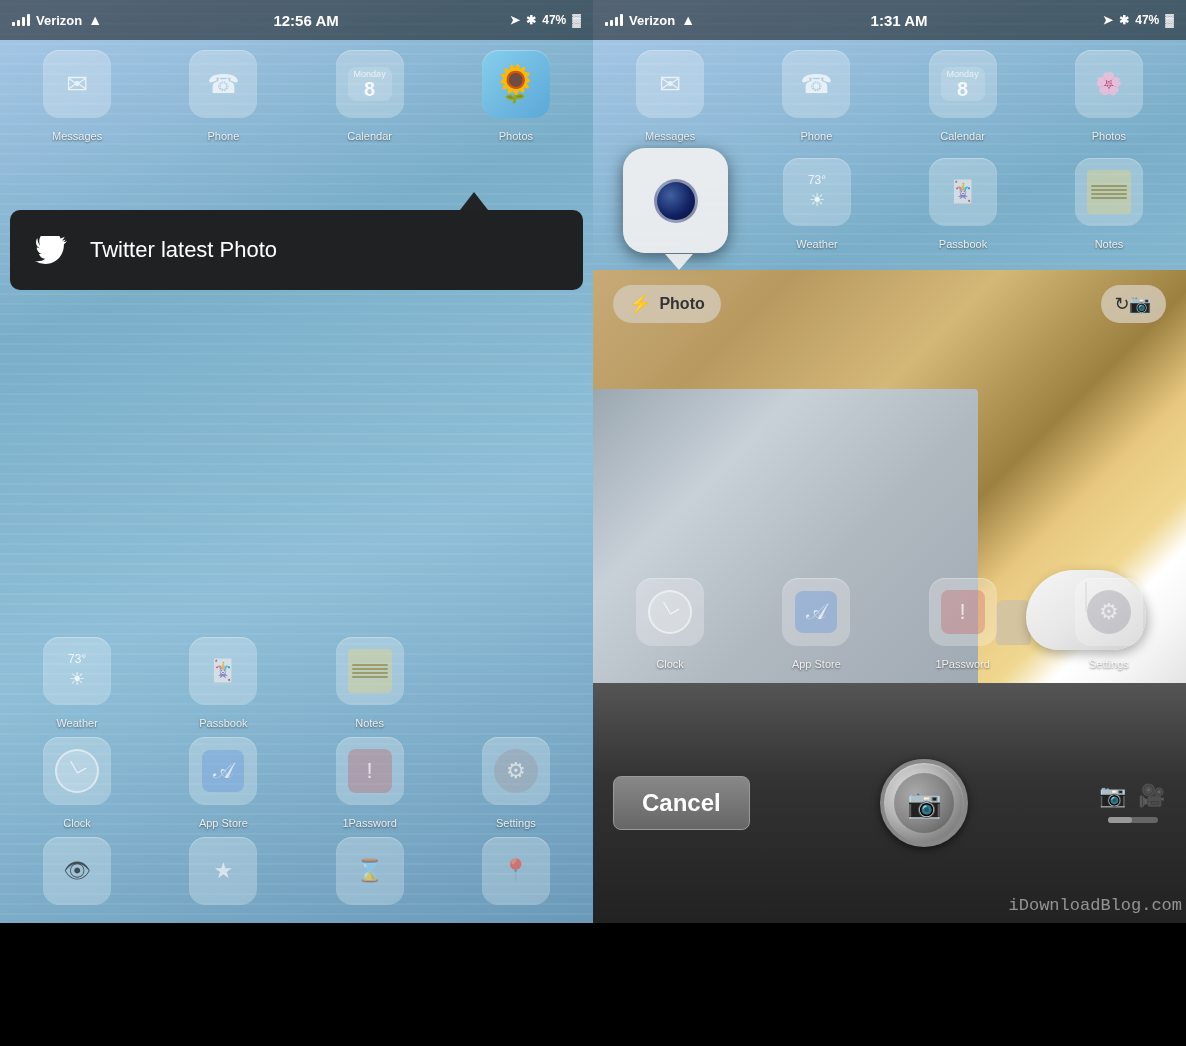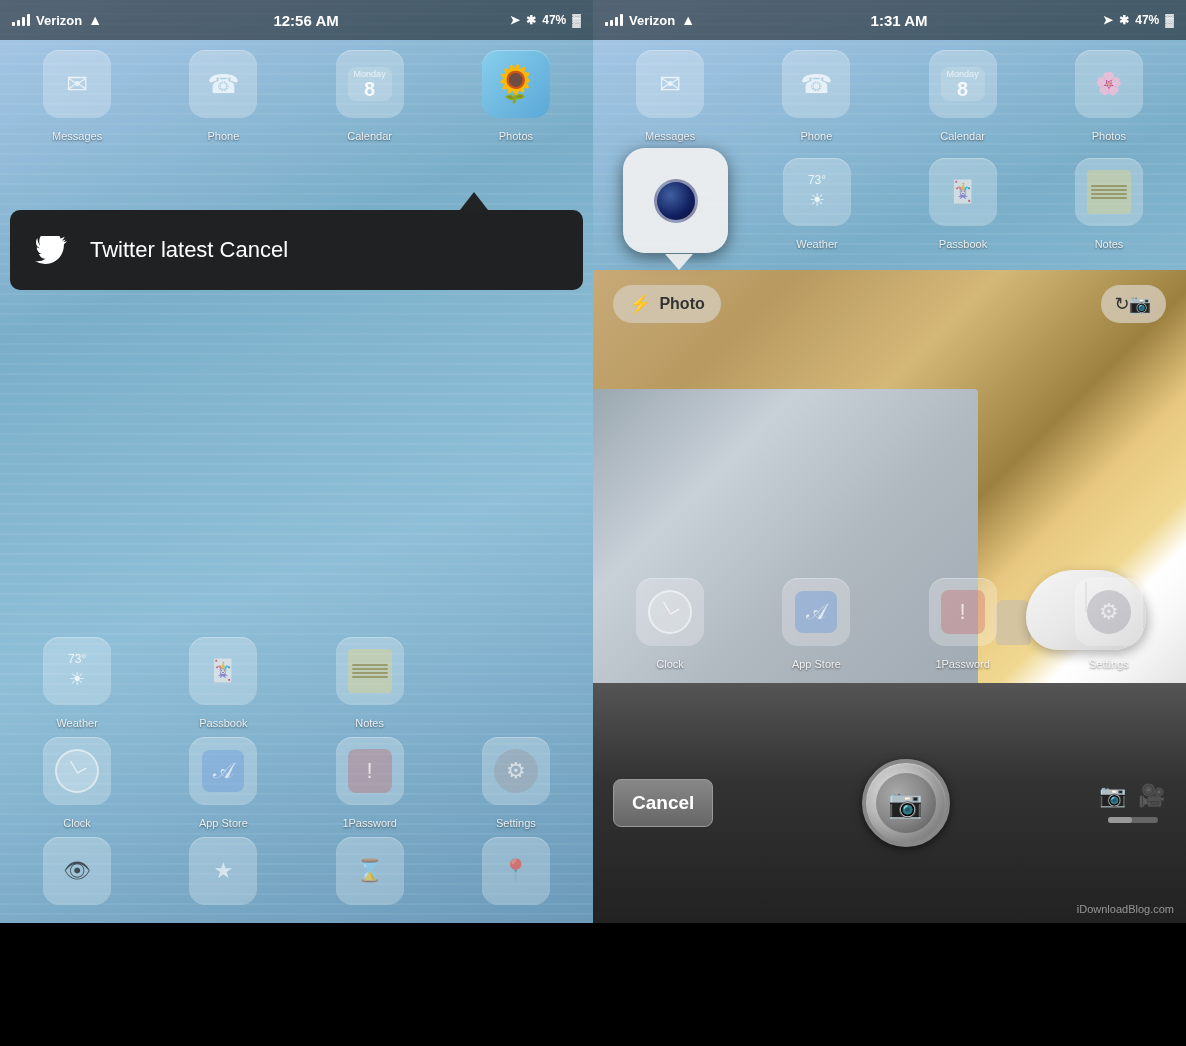--- a/index.html
+++ b/index.html
@@ -299,23 +299,23 @@
       display: flex;
       align-items: center;
       justify-content: space-between;
       padding: 0 20px;
     }
 
     .cancel-btn {
       background: linear-gradient(to bottom, #888 0%, #666 100%);
       border: 1px solid #999;
       border-radius: 8px;
-      padding: 12px 18px;
+      padding: 12px 28px;
       color: #fff;
-      font-size: 19px;
+      font-size: 24px;
       font-weight: 600;
       cursor: pointer;
     }
 
     .shutter-btn {
       width: 88px;
       height: 88px;
       border-radius: 50%;
       background: radial-gradient(circle at 35% 35%, #e0e0e0 0%, #b8b8b8 40%, #888 70%, #666 100%);
       border: 4px solid #888;
@@ -488,24 +488,25 @@
       position: absolute;
       bottom: 245px;
       left: 0; right: 0;
       padding: 0 8px;
       z-index: 10;
     }
 
     .watermark {
       position: absolute;
       bottom: 8px;
-      right: 12px;
+      right: 4px;
       color: rgba(255,255,255,0.5);
-      font-size: 11px;
+      font-size: 17px;
       z-index: 100;
+      font-family: Liberation Mono, monospace;
     }
 
     
     .left-bottom-grid {
       position: absolute;
       left: 0; right: 0;
       bottom: 0;
       padding: 0 8px 10px;
       z-index: 10;
     }
@@ -568,21 +569,21 @@
 
   <div class="popup-arrow-up"></div>
 
   <div class="popup-menu">
     <div class="popup-item">
       <div class="popup-item-icon">
         <svg width="34" height="28" viewBox="0 0 34 28" fill="white">
           <path d="M30.6 3.4c-1.2.5-2.5.9-3.8 1a6.6 6.6 0 0 0 2.9-3.6c-1.3.8-2.7 1.3-4.2 1.6A6.6 6.6 0 0 0 4.7 8.5c0 .5.1 1 .2 1.5A18.7 18.7 0 0 1 2.2 2C.9 4.3.6 7 1.7 9.5a6.6 6.6 0 0 0 3.4 2.8c-1.2 0-2.3-.4-3.3-1v.1c0 3.2 2.3 5.9 5.3 6.5-.6.2-1.2.2-1.8.2-.4 0-.9 0-1.3-.1.9 2.8 3.5 4.8 6.5 4.8A13.3 13.3 0 0 1 0 25a18.7 18.7 0 0 0 10.1 3c12.2 0 18.8-10.1 18.8-18.8v-.9A13.4 13.4 0 0 0 32 5a13 13 0 0 1-3.8 1 6.6 6.6 0 0 0 2.4-2.6z"></path>
         </svg>
       </div>
-      <span class="popup-item-text">Twitter latest Cancel</span>
+      <span class="popup-item-text">Twitter latest Photo</span>
     </div>
   </div>
 
   <div class="left-bottom-grid">
 
     <div class="icon-row">
       <div class="app-icon-wrap">
         <div class="app-icon">
           <div class="icon-weather">
             <div class="temp">73°</div>

